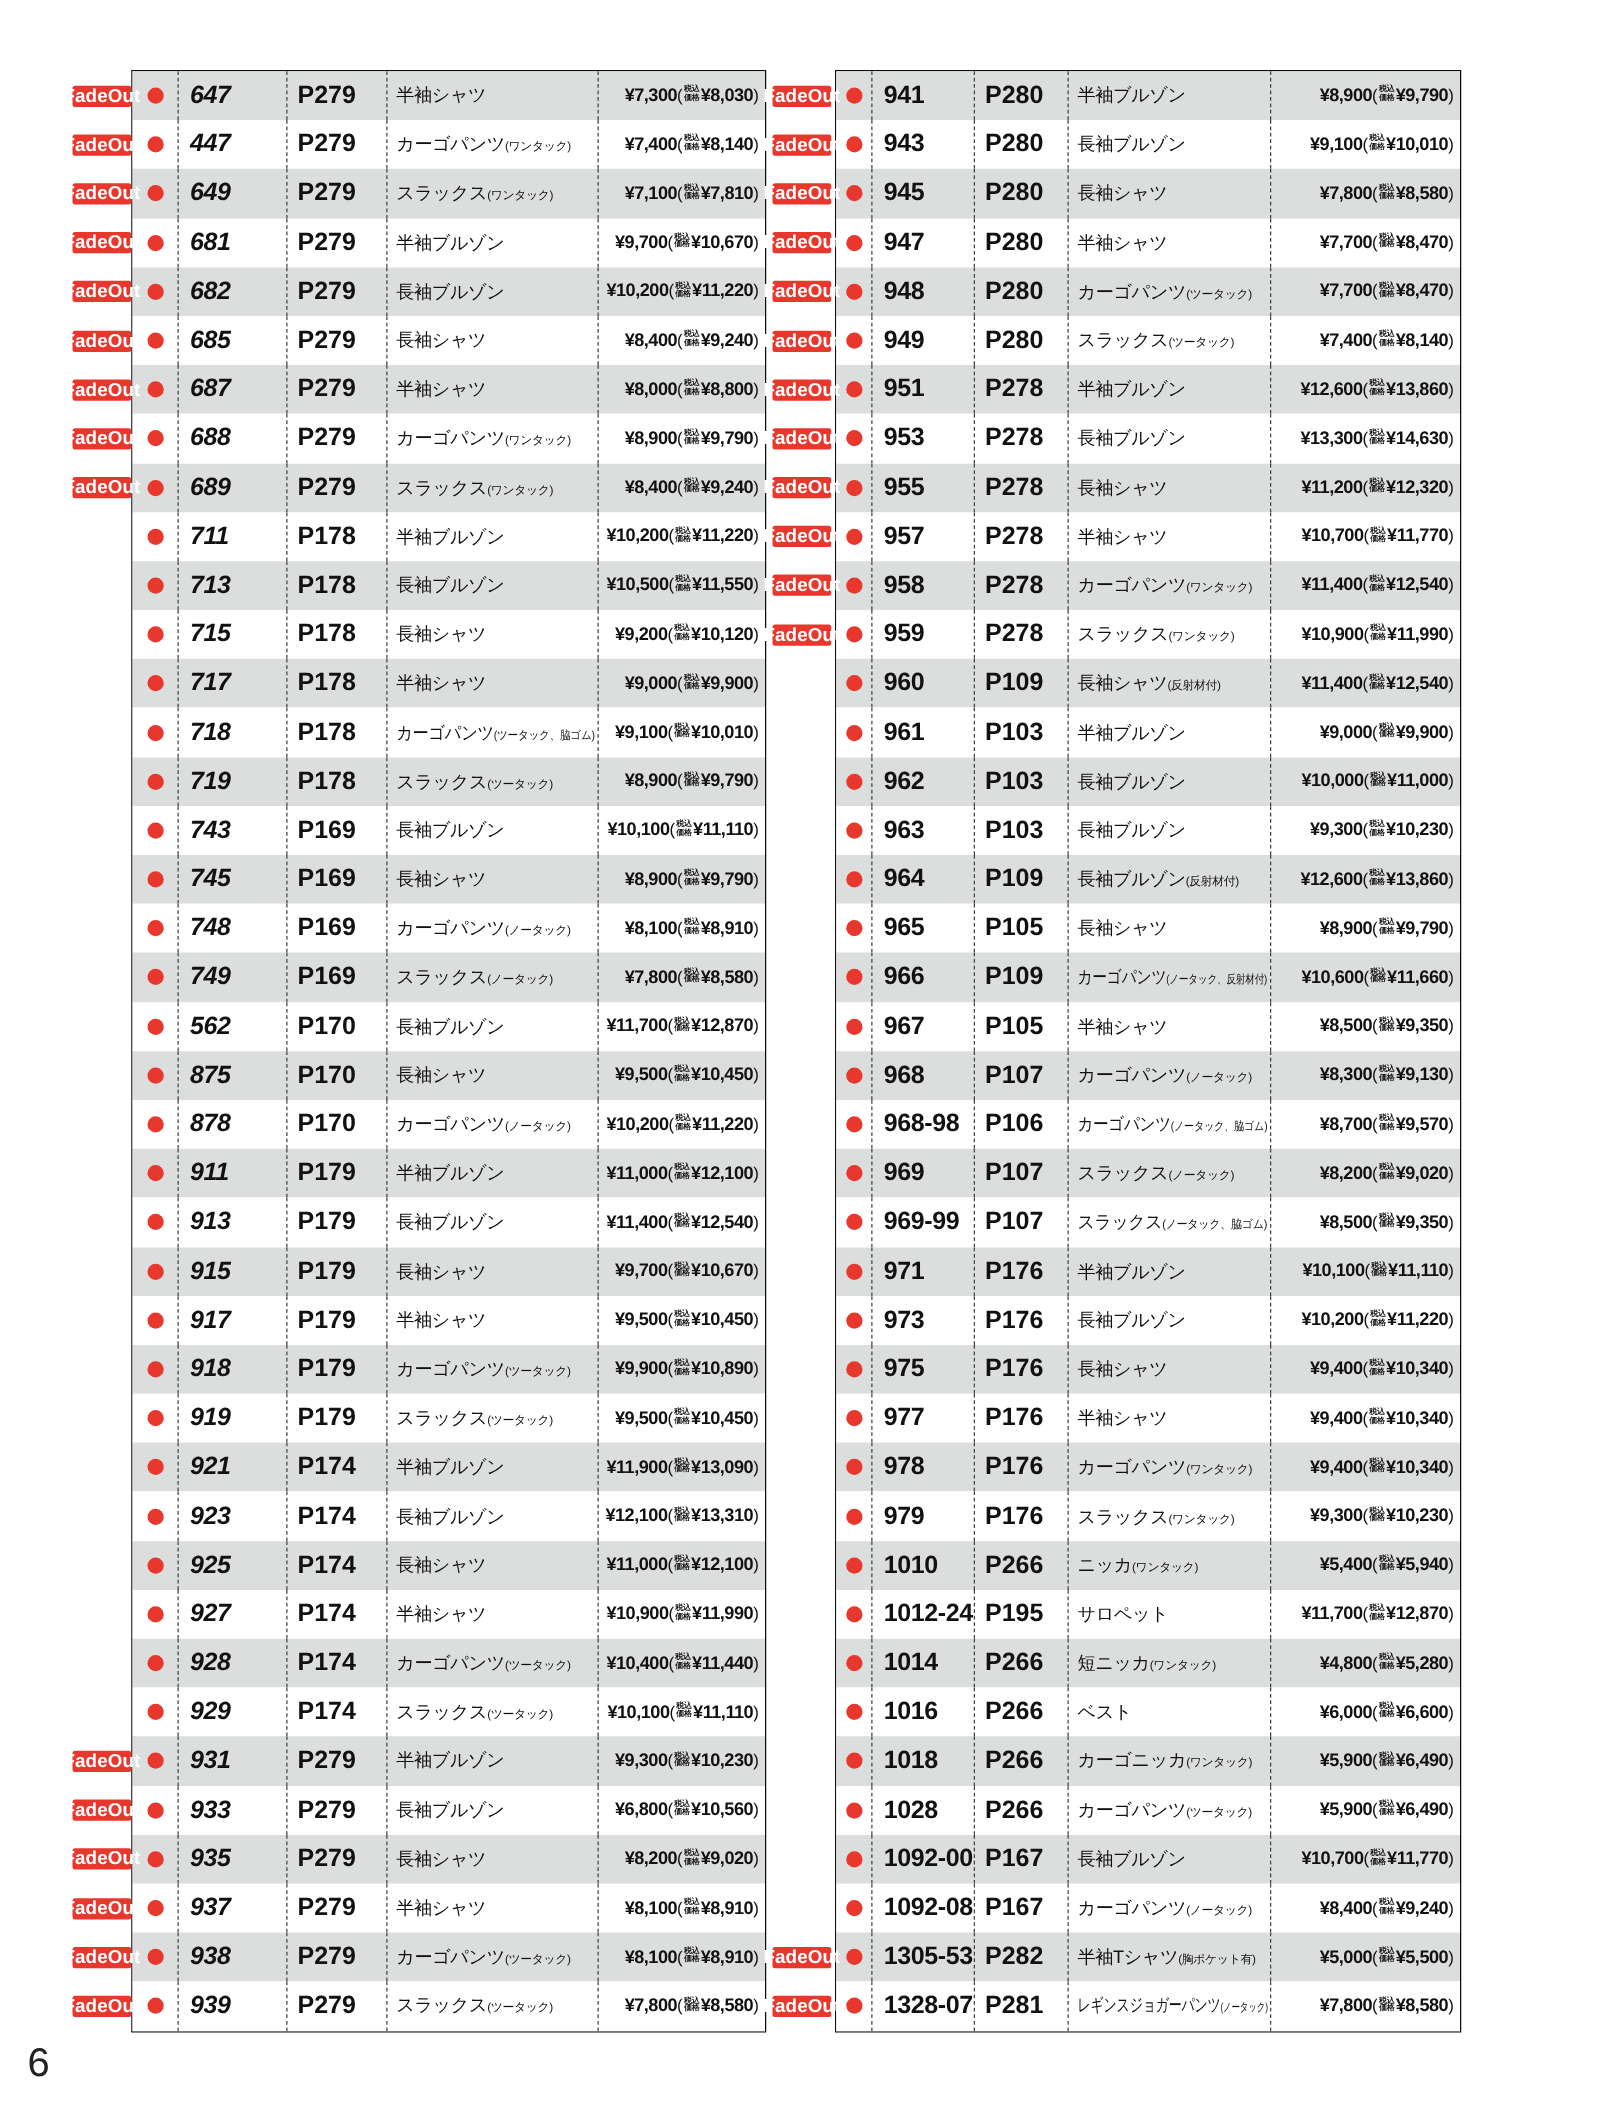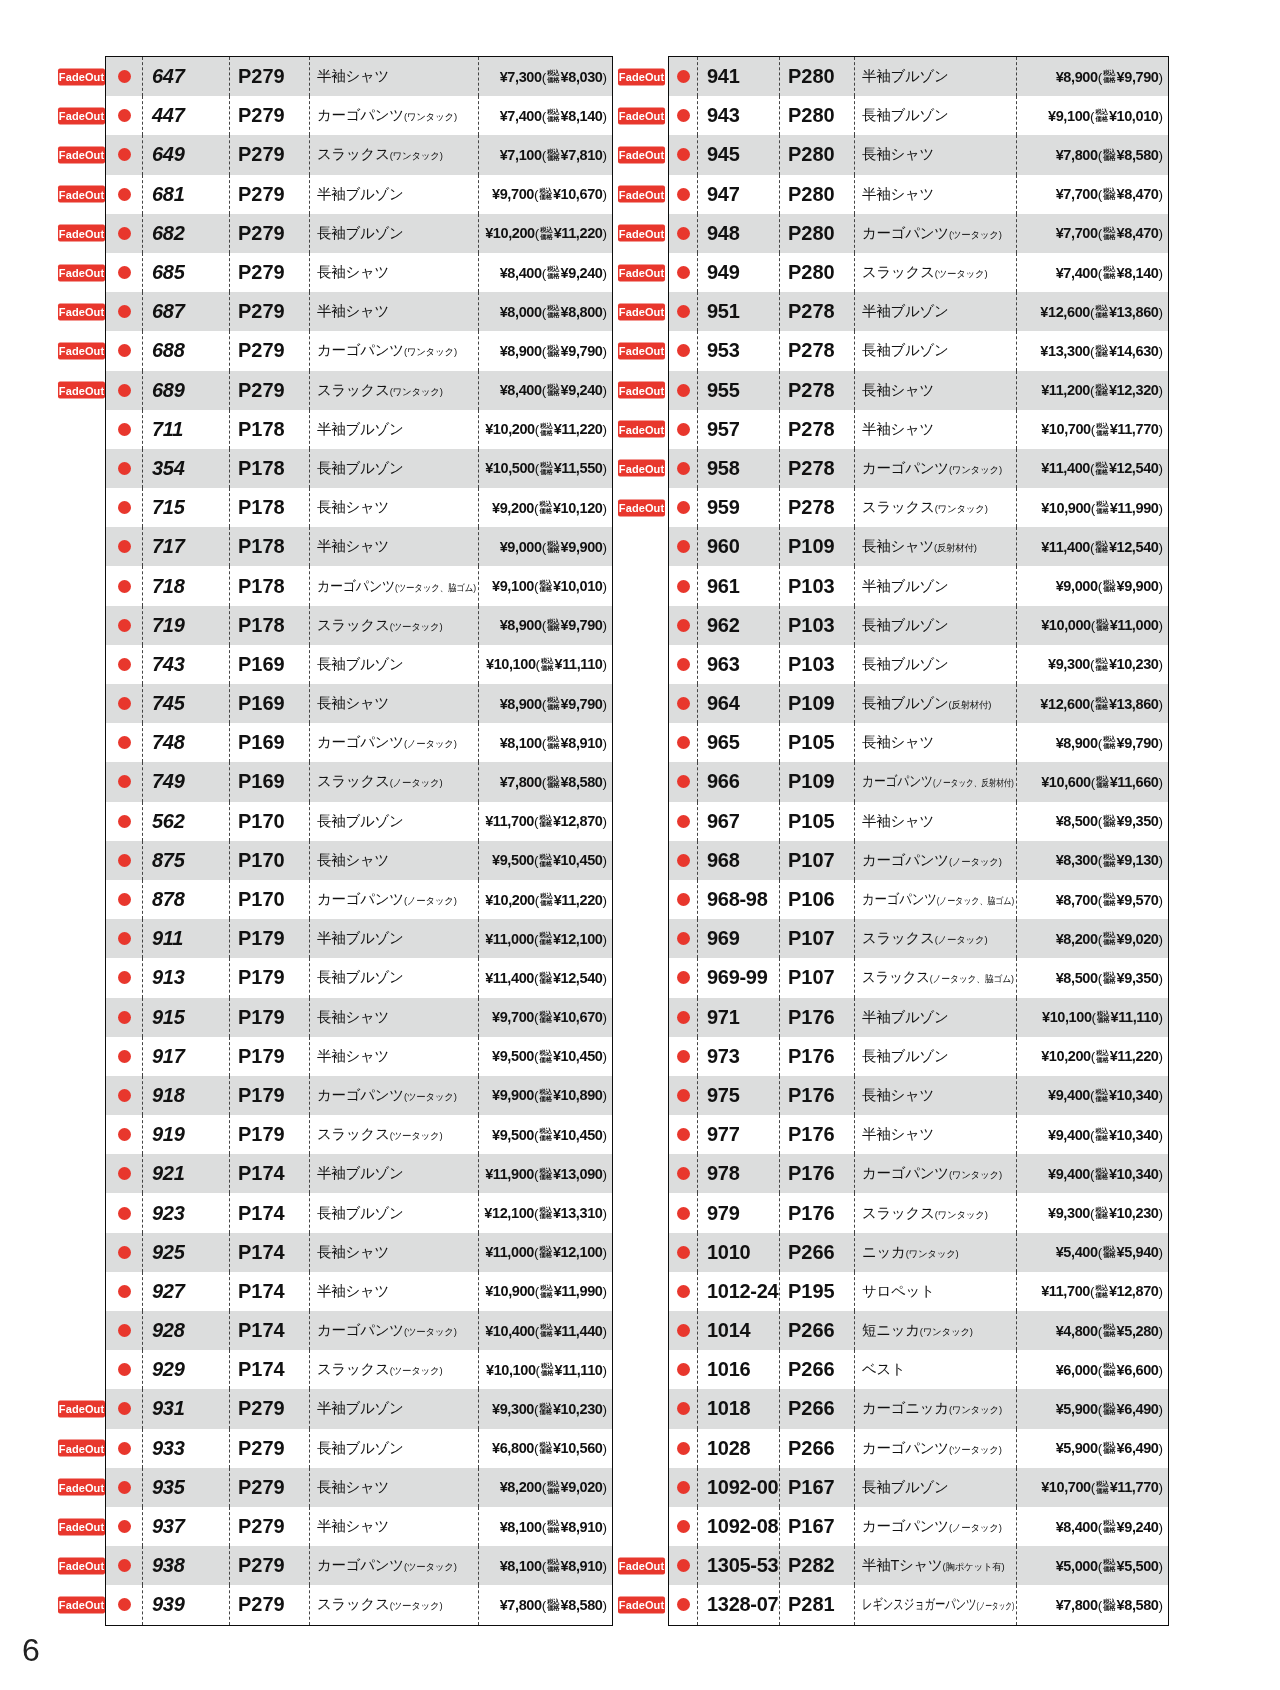--- a/index.html
+++ b/index.html
@@ -73,21 +73,21 @@
     display:inline-flex;flex-direction:column;
     font-size:6.4px;line-height:6.6px;font-weight:700;
     letter-spacing:-0.2px;vertical-align:middle;
     position:relative;top:-0.5px;margin:0 1px;
   }
 
   .badge{
     position:absolute;
     width:47px;height:17px;
     background:var(--red);color:#fff;
-    font-size:11px;font-weight:700;letter-spacing:0.1px;
+    font-size:15px;font-weight:700;letter-spacing:0.1px;
     display:flex;align-items:center;justify-content:center;
     top:50%;transform:translateY(-50%);
     border-radius:2px;
     white-space:nowrap;
   }
   .col-left .badge{left:-48px;}
   .col-right .badge{left:-51px;}
 
   .page-num{
     position:absolute;left:22px;top:1632px;
@@ -267,21 +267,21 @@
               <span class="tl1">税込</span>
               <span class="tl2">価格</span>
             </span><span class="price-tax">¥11,220</span><span class="paren">)</span></span>
         </div>
   </div>
       <div class="row">
 
     <div class="cell c-dot">
       <span class="dot"></span>
     </div>
-    <div class="cell c-code">354</div>
+    <div class="cell c-code">713</div>
     <div class="cell c-page">P178</div>
     <div class="cell c-name">
           <span class="name-fit"><span class="name-main">長袖ブルゾン</span><span class="name-note"></span></span>
         </div>
     <div class="cell c-price">
           <span class="price-fit"><span class="price-main">¥10,500</span><span class="paren">(</span><span class="tax-stack">
               <span class="tl1">税込</span>
               <span class="tl2">価格</span>
             </span><span class="price-tax">¥11,550</span><span class="paren">)</span></span>
         </div>

